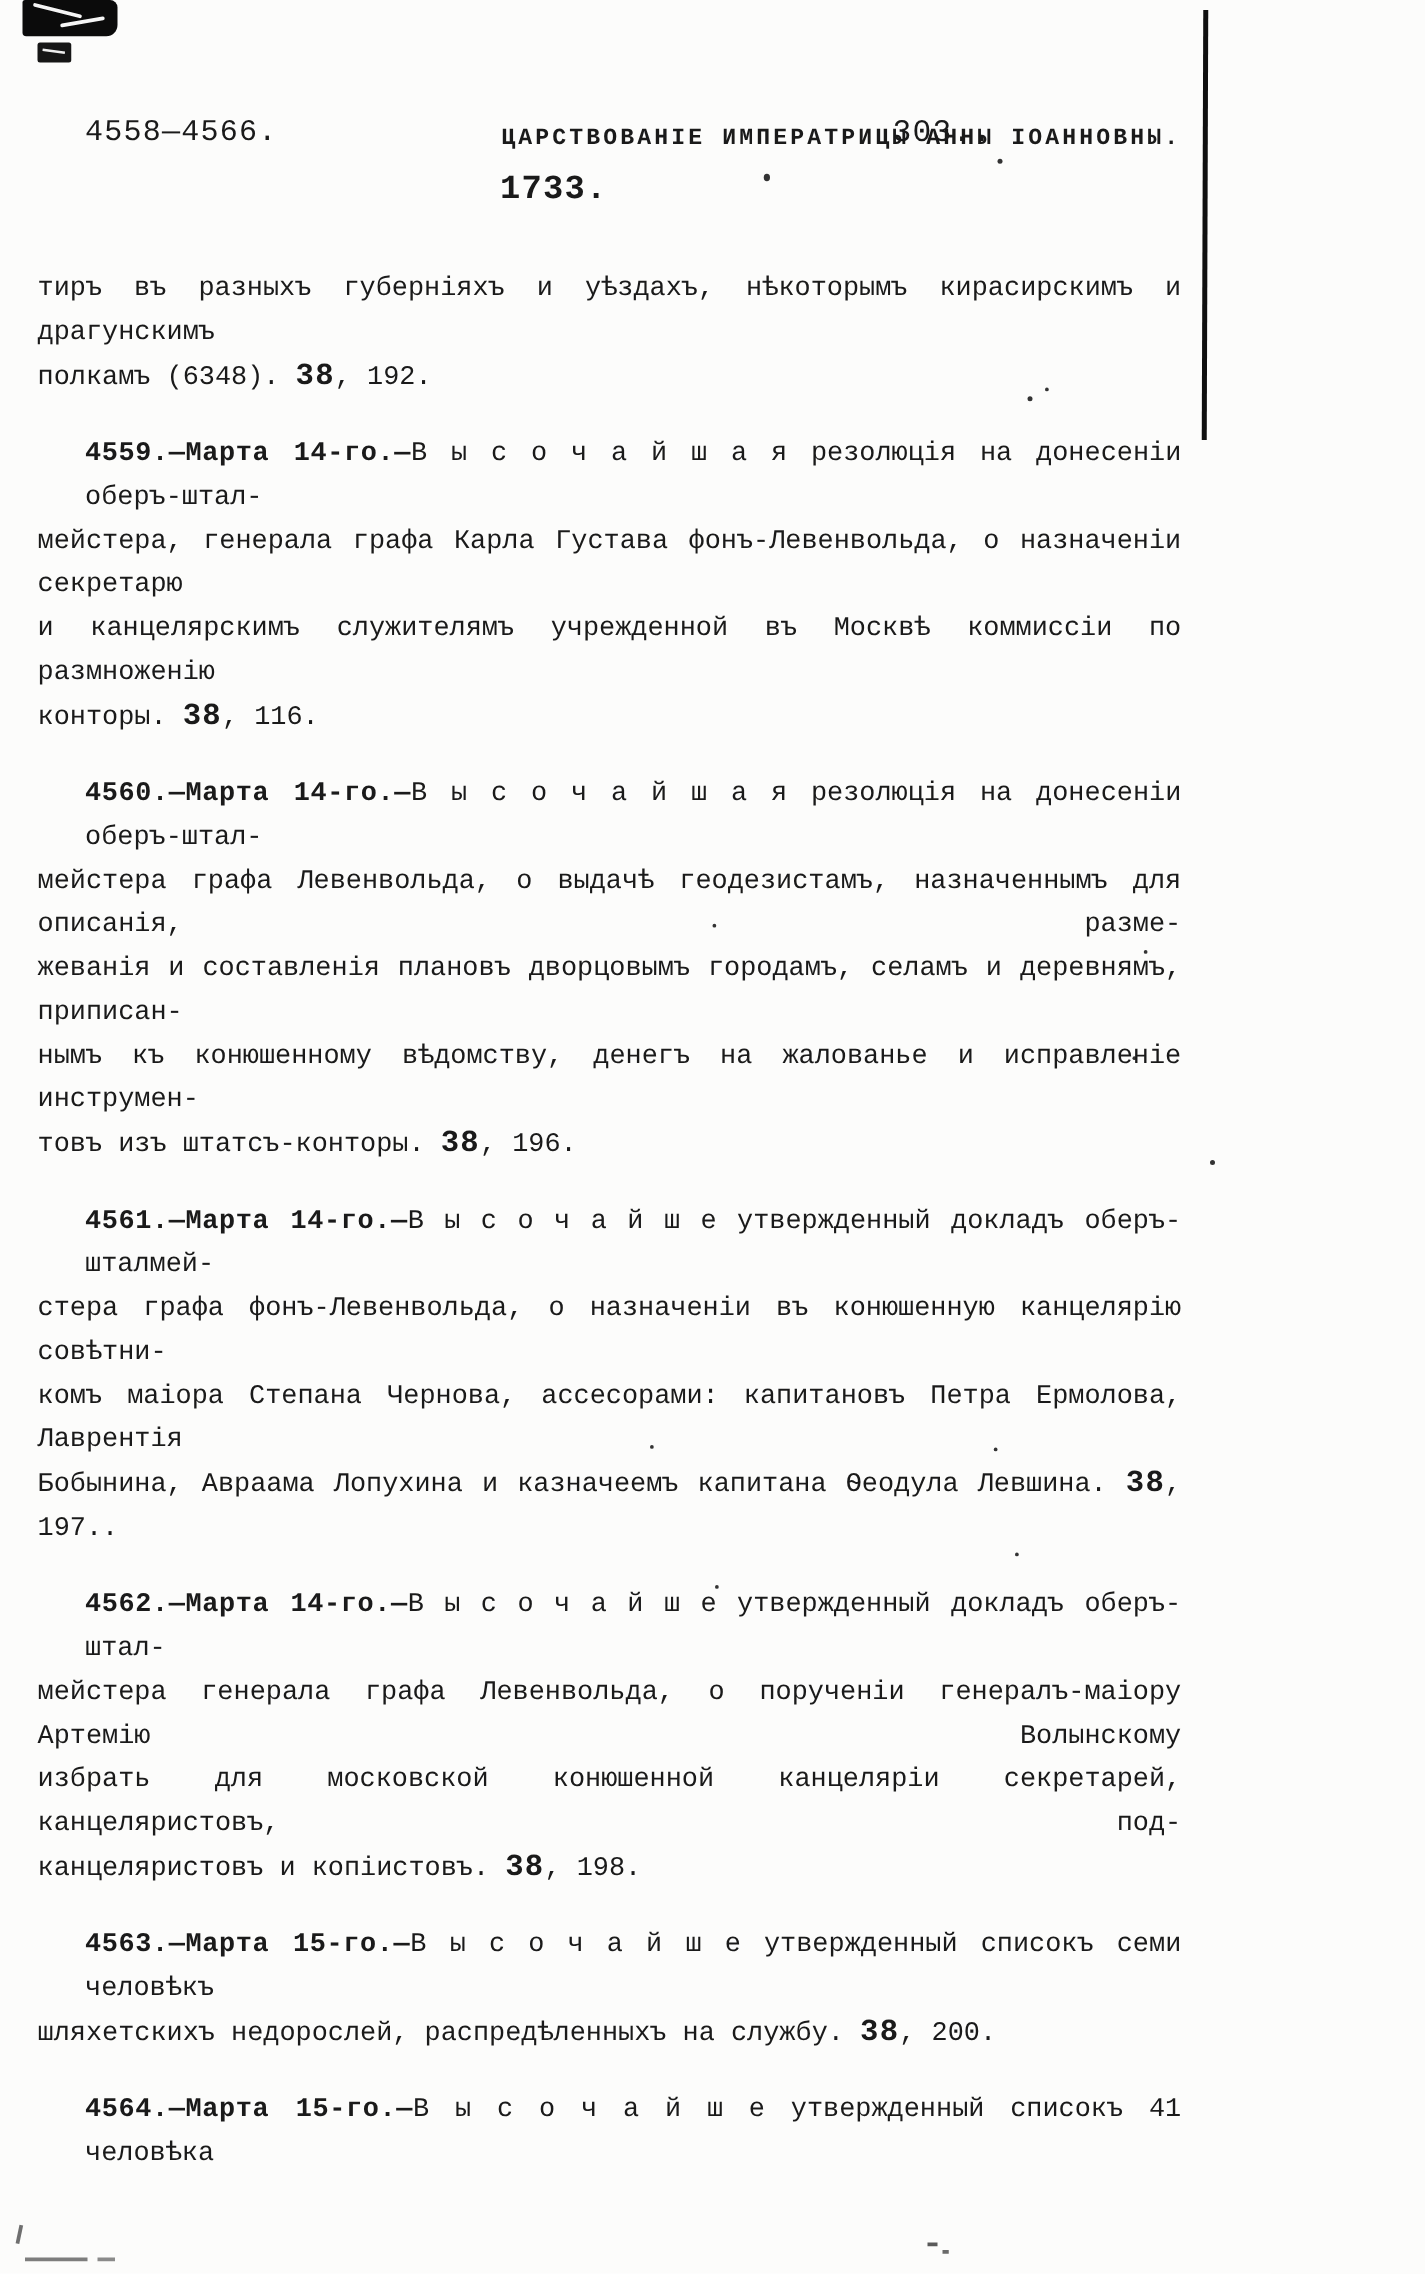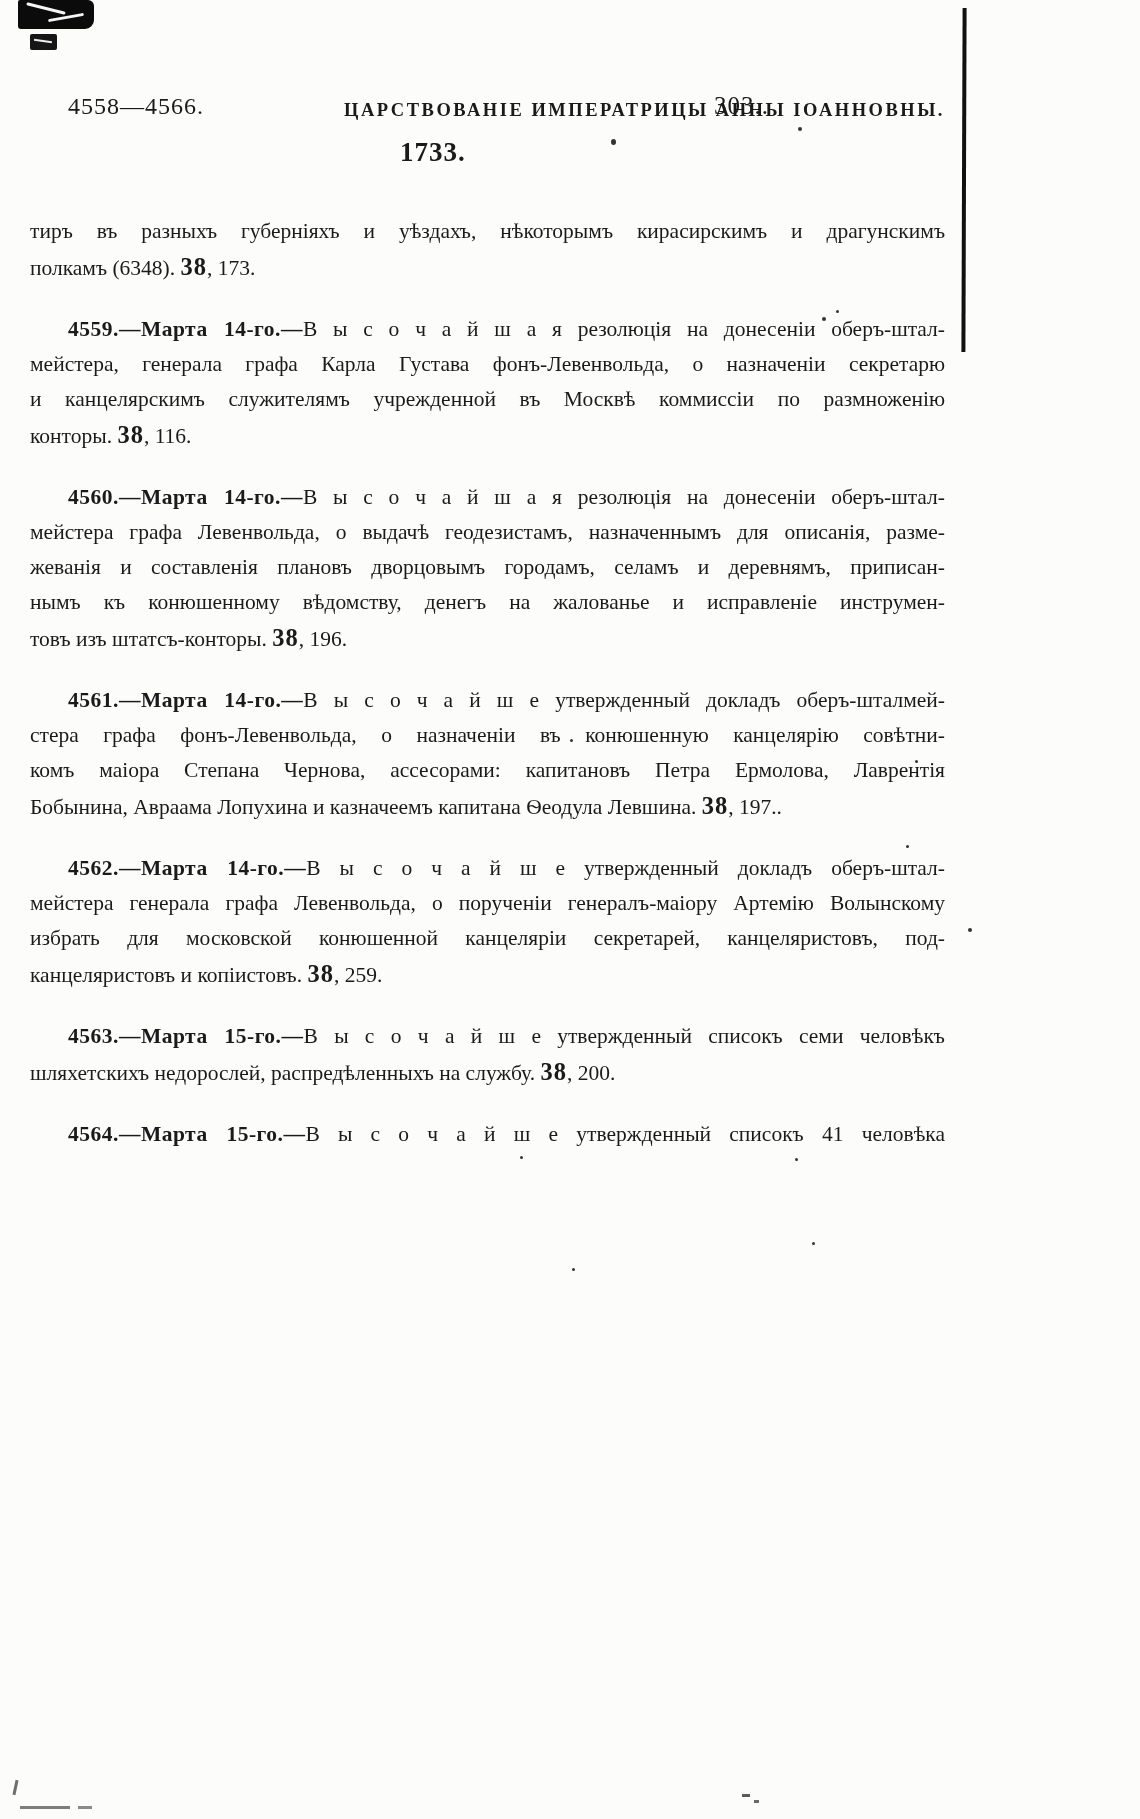--- a/index.html
+++ b/index.html
@@ -1,20 +1,20 @@
 <!DOCTYPE html>
 <html><head>
 <meta charset="utf-8">
 <style>
   html,body{margin:0;padding:0;background:#ffffff;}
   .page{
     position:relative;
     width:1140px;height:1819px;
     background:#fcfcfb;
-    font-family:Liberation Serif, serif;
+    font-family:Liberation Mono, monospace;
     color:#1a1a1a;
     overflow:hidden;
   }
   
   .hdr-range{
     position:absolute;left:68px;top:93px;
     font-size:24px;letter-spacing:1px;
   }
   .hdr-title{
     position:absolute;left:30px;top:100px;width:915px;
@@ -103,21 +103,21 @@
   <div class="speck" style="left:572px;top:1268px;width:3px;height:3px"></div>
 
   <div class="hdr-range">4558—4566.</div>
   <div class="hdr-title">ЦАРСТВОВАНІЕ ИМПЕРАТРИЦЫ АННЫ ІОАННОВНЫ.</div>
   <div class="hdr-pageno">303..</div>
   <div class="year-heading">1733.</div>
 
   <div class="content">
       <div class="entry">
         <div class="line"><span>тиръ въ разныхъ губерніяхъ и уѣздахъ, нѣкоторымъ кирасирскимъ и драгунскимъ</span></div>
-        <div class="line last"><span>полкамъ (6348). </span><span class="lg">38</span><span>, 173.</span></div>
+        <div class="line last"><span>полкамъ (6348). </span><span class="lg">38</span><span>, 192.</span></div>
       </div>
       <div class="entry">
         <div class="line first"><span class="b">4559.—Марта 14-го.—</span><span>В ы с о ч а й ш а я резолюція на донесеніи оберъ-штал-</span></div>
         <div class="line"><span>мейстера, генерала графа Карла Густава фонъ-Левенвольда, о назначеніи секретарю</span></div>
         <div class="line"><span>и канцелярскимъ служителямъ учрежденной въ Москвѣ коммиссіи по размноженію</span></div>
         <div class="line last"><span>конторы. </span><span class="lg">38</span><span>, 116.</span></div>
       </div>
       <div class="entry">
         <div class="line first"><span class="b">4560.—Марта 14-го.—</span><span>В ы с о ч а й ш а я резолюція на донесеніи оберъ-штал-</span></div>
         <div class="line"><span>мейстера графа Левенвольда, о выдачѣ геодезистамъ, назначеннымъ для описанія, разме-</span></div>
@@ -128,21 +128,21 @@
       <div class="entry">
         <div class="line first"><span class="b">4561.—Марта 14-го.—</span><span>В ы с о ч а й ш е утвержденный докладъ оберъ-шталмей-</span></div>
         <div class="line"><span>стера графа фонъ-Левенвольда, о назначеніи въ конюшенную канцелярію совѣтни-</span></div>
         <div class="line"><span>комъ маіора Степана Чернова, ассесорами: капитановъ Петра Ермолова, Лаврентія</span></div>
         <div class="line last"><span>Бобынина, Авраама Лопухина и казначеемъ капитана Ѳеодула Левшина. </span><span class="lg">38</span><span>, 197..</span></div>
       </div>
       <div class="entry">
         <div class="line first"><span class="b">4562.—Марта 14-го.—</span><span>В ы с о ч а й ш е утвержденный докладъ оберъ-штал-</span></div>
         <div class="line"><span>мейстера генерала графа Левенвольда, о порученіи генералъ-маіору Артемію Волынскому</span></div>
         <div class="line"><span>избрать для московской конюшенной канцеляріи секретарей, канцеляристовъ, под-</span></div>
-        <div class="line last"><span>канцеляристовъ и копіистовъ. </span><span class="lg">38</span><span>, 259.</span></div>
+        <div class="line last"><span>канцеляристовъ и копіистовъ. </span><span class="lg">38</span><span>, 198.</span></div>
       </div>
       <div class="entry">
         <div class="line first"><span class="b">4563.—Марта 15-го.—</span><span>В ы с о ч а й ш е утвержденный списокъ семи человѣкъ</span></div>
         <div class="line last"><span>шляхетскихъ недорослей, распредѣленныхъ на службу. </span><span class="lg">38</span><span>, 200.</span></div>
       </div>
       <div class="entry">
         <div class="line first"><span class="b">4564.—Марта 15-го.—</span><span>В ы с о ч а й ш е утвержденный списокъ 41 человѣка</span></div>
       </div>
     </div>
 

